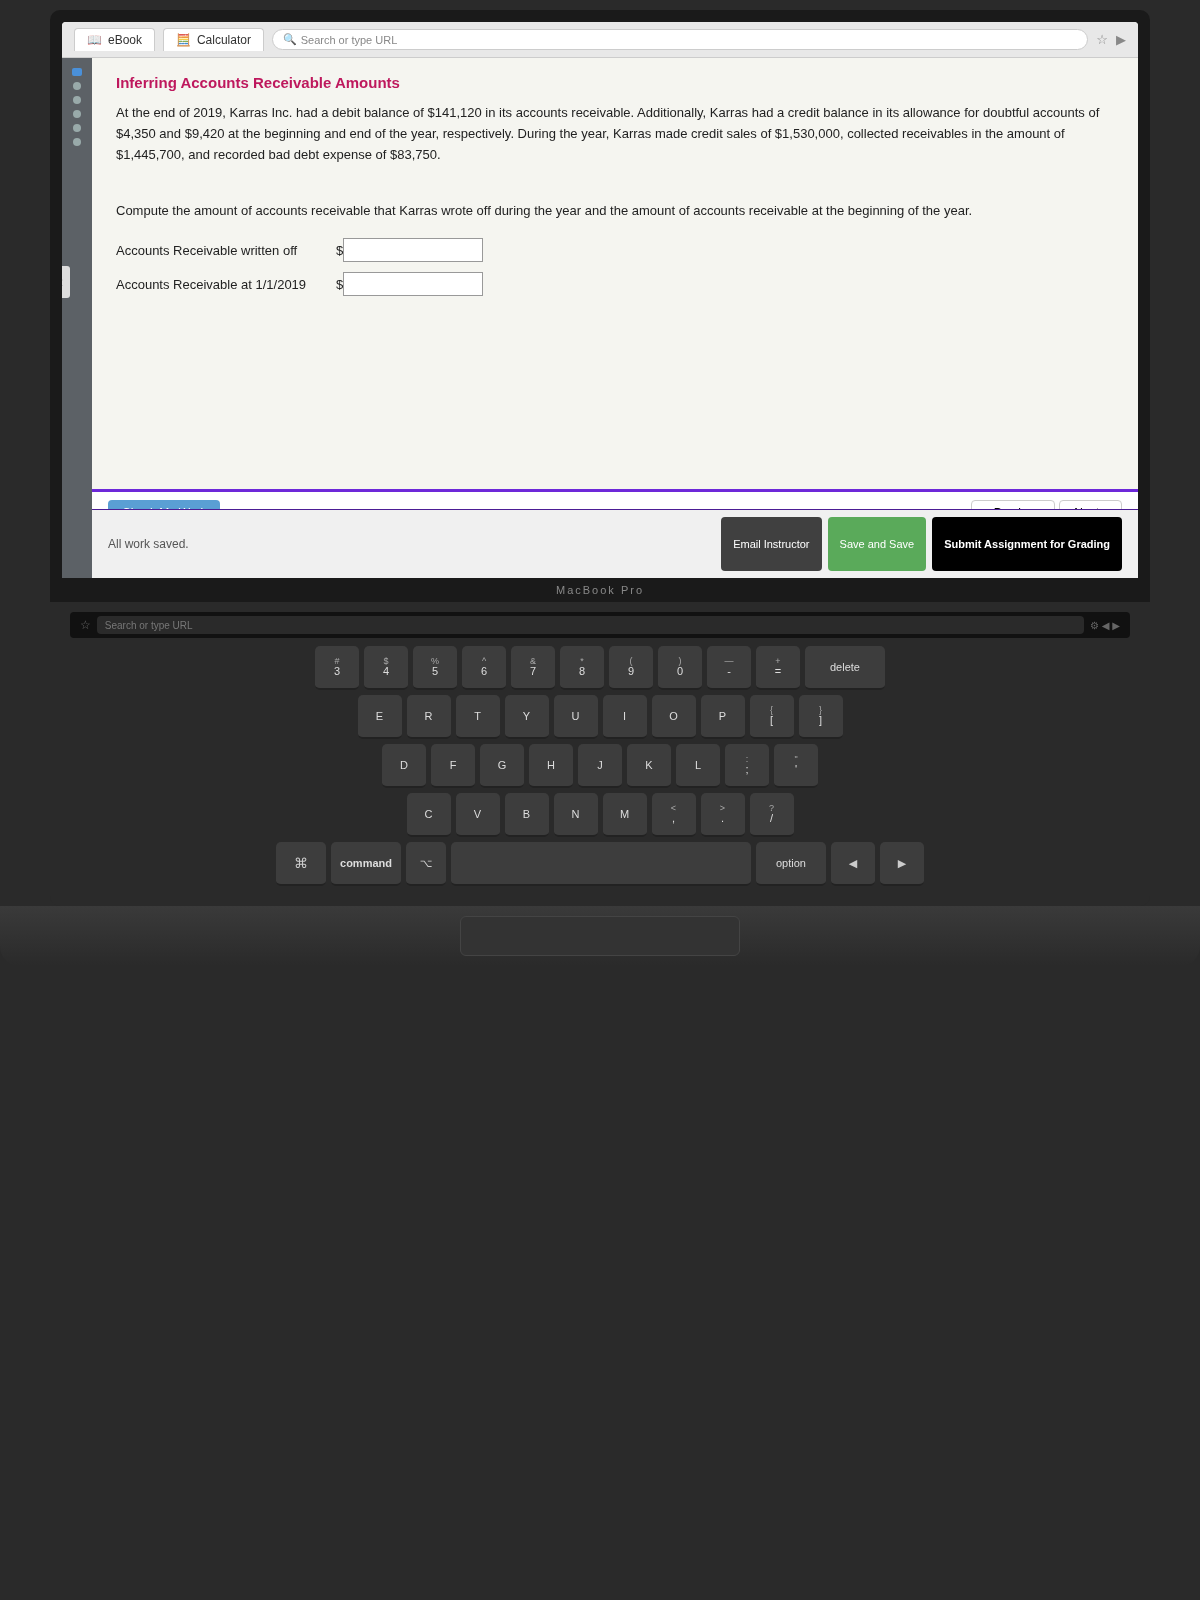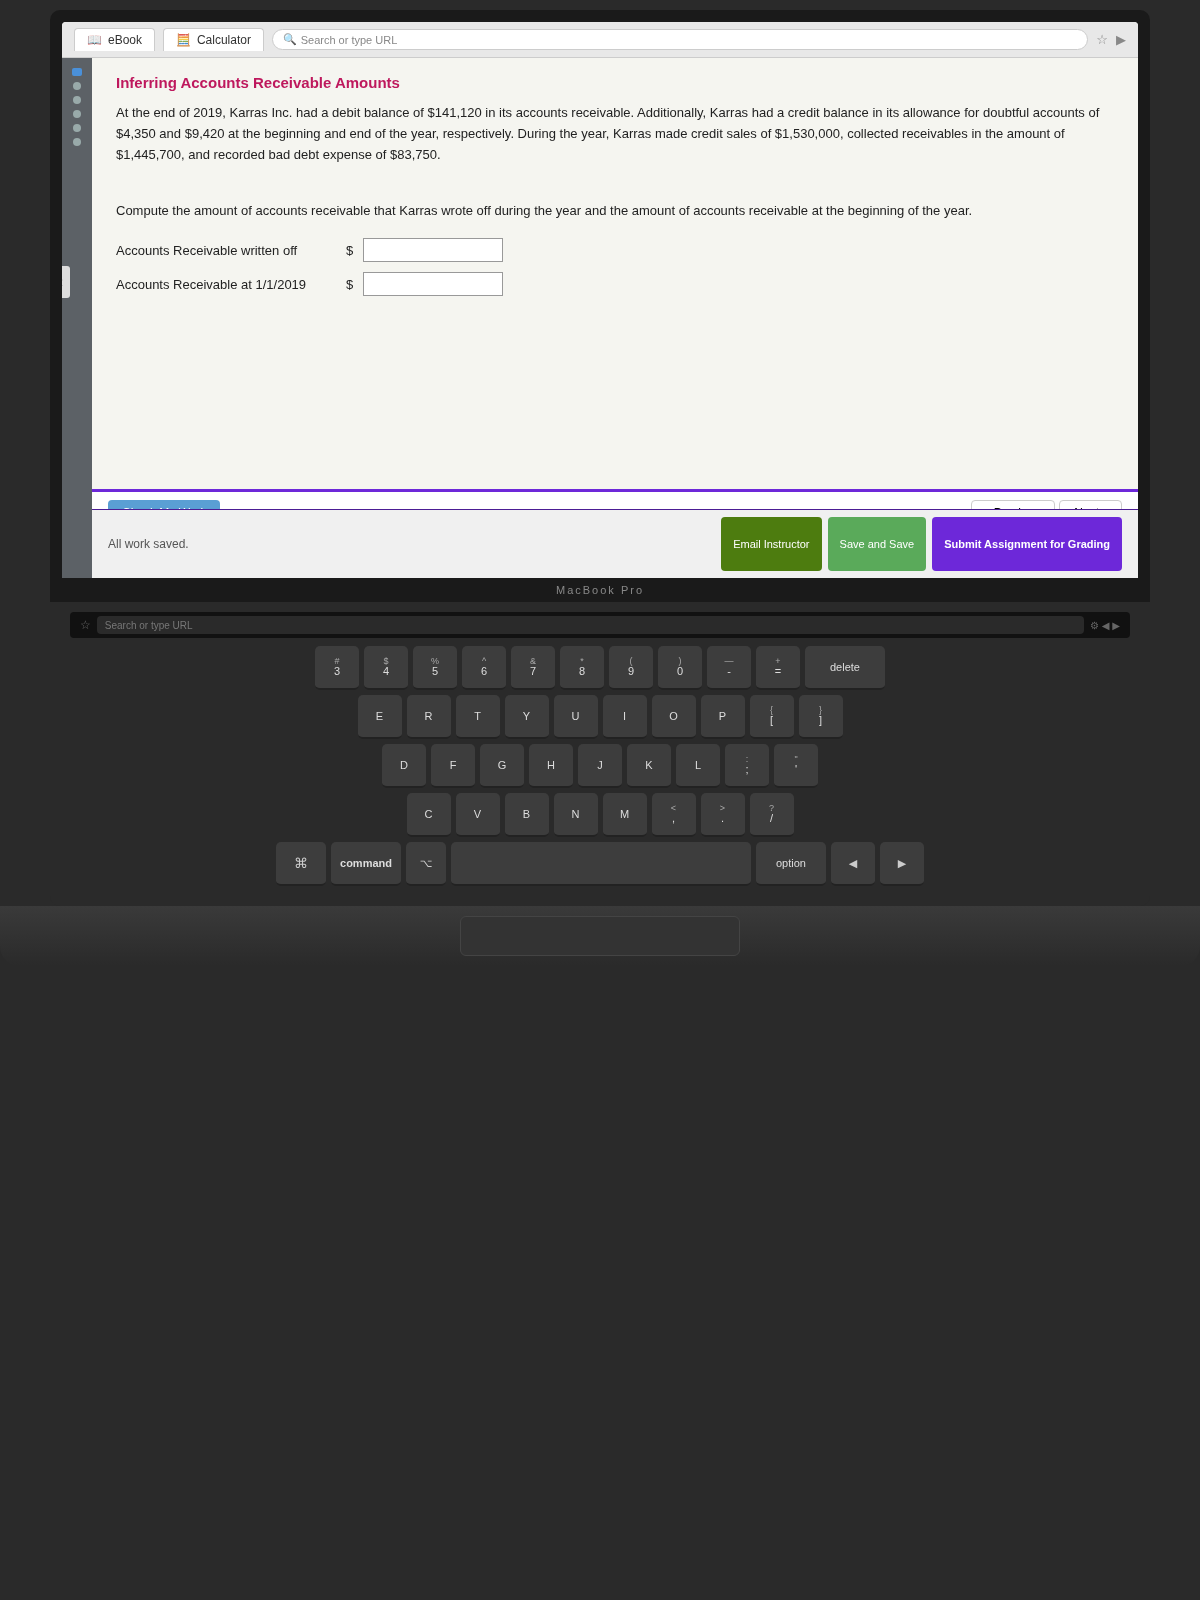--- a/index.html
+++ b/index.html
@@ -94,21 +94,20 @@
       color: #222;
       margin-bottom: 16px;
       line-height: 1.6;
       margin-top: 36px;
     }
 
     .form-row {
       display: flex;
       align-items: center;
       margin-bottom: 10px;
-      gap: 10px;
     }
 
     .form-label {
       font-size: 13px;
       color: #222;
       min-width: 220px;
     }
 
     .form-prefix {
       font-size: 13px;
@@ -156,41 +155,41 @@
       color: #555;
       font-size: 12px;
     }
 
     .action-buttons {
       display: flex;
       gap: 6px;
     }
 
     .email-btn {
-      background: #4d7c0f;
+      background: #404040;
       color: white;
       border: none;
       border-radius: 4px;
       padding: 5px 12px;
       font-size: 11px;
       cursor: pointer;
     }
 
     .save-exit-btn {
       background: #5aaa5a;
       color: white;
       border: none;
       border-radius: 4px;
       padding: 5px 12px;
       font-size: 11px;
       cursor: pointer;
     }
 
     .submit-btn {
-      background: #6d28d9;
+      background: #000000;
       color: white;
       border: none;
       border-radius: 4px;
       padding: 21px 12px;
       font-size: 11px;
       cursor: pointer;
       font-weight: 600;
     }
 
     

